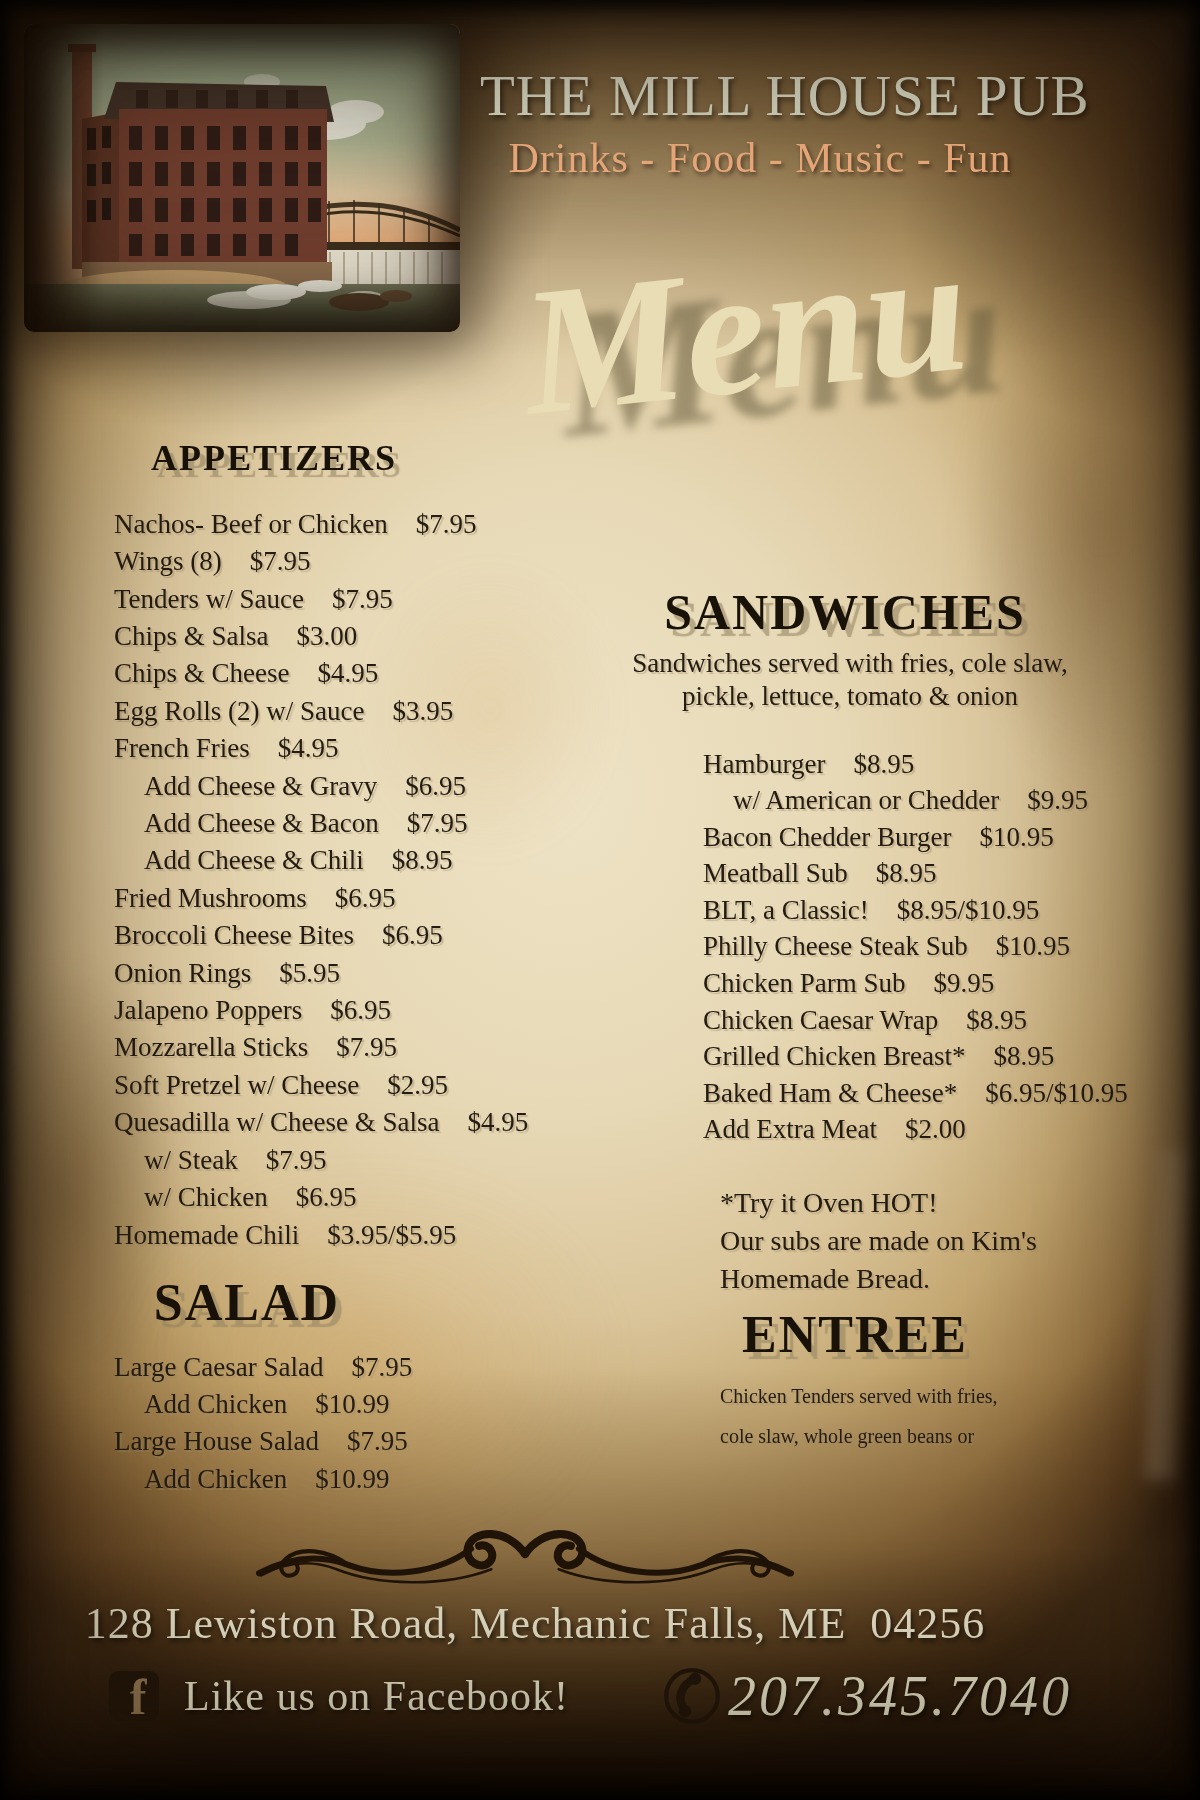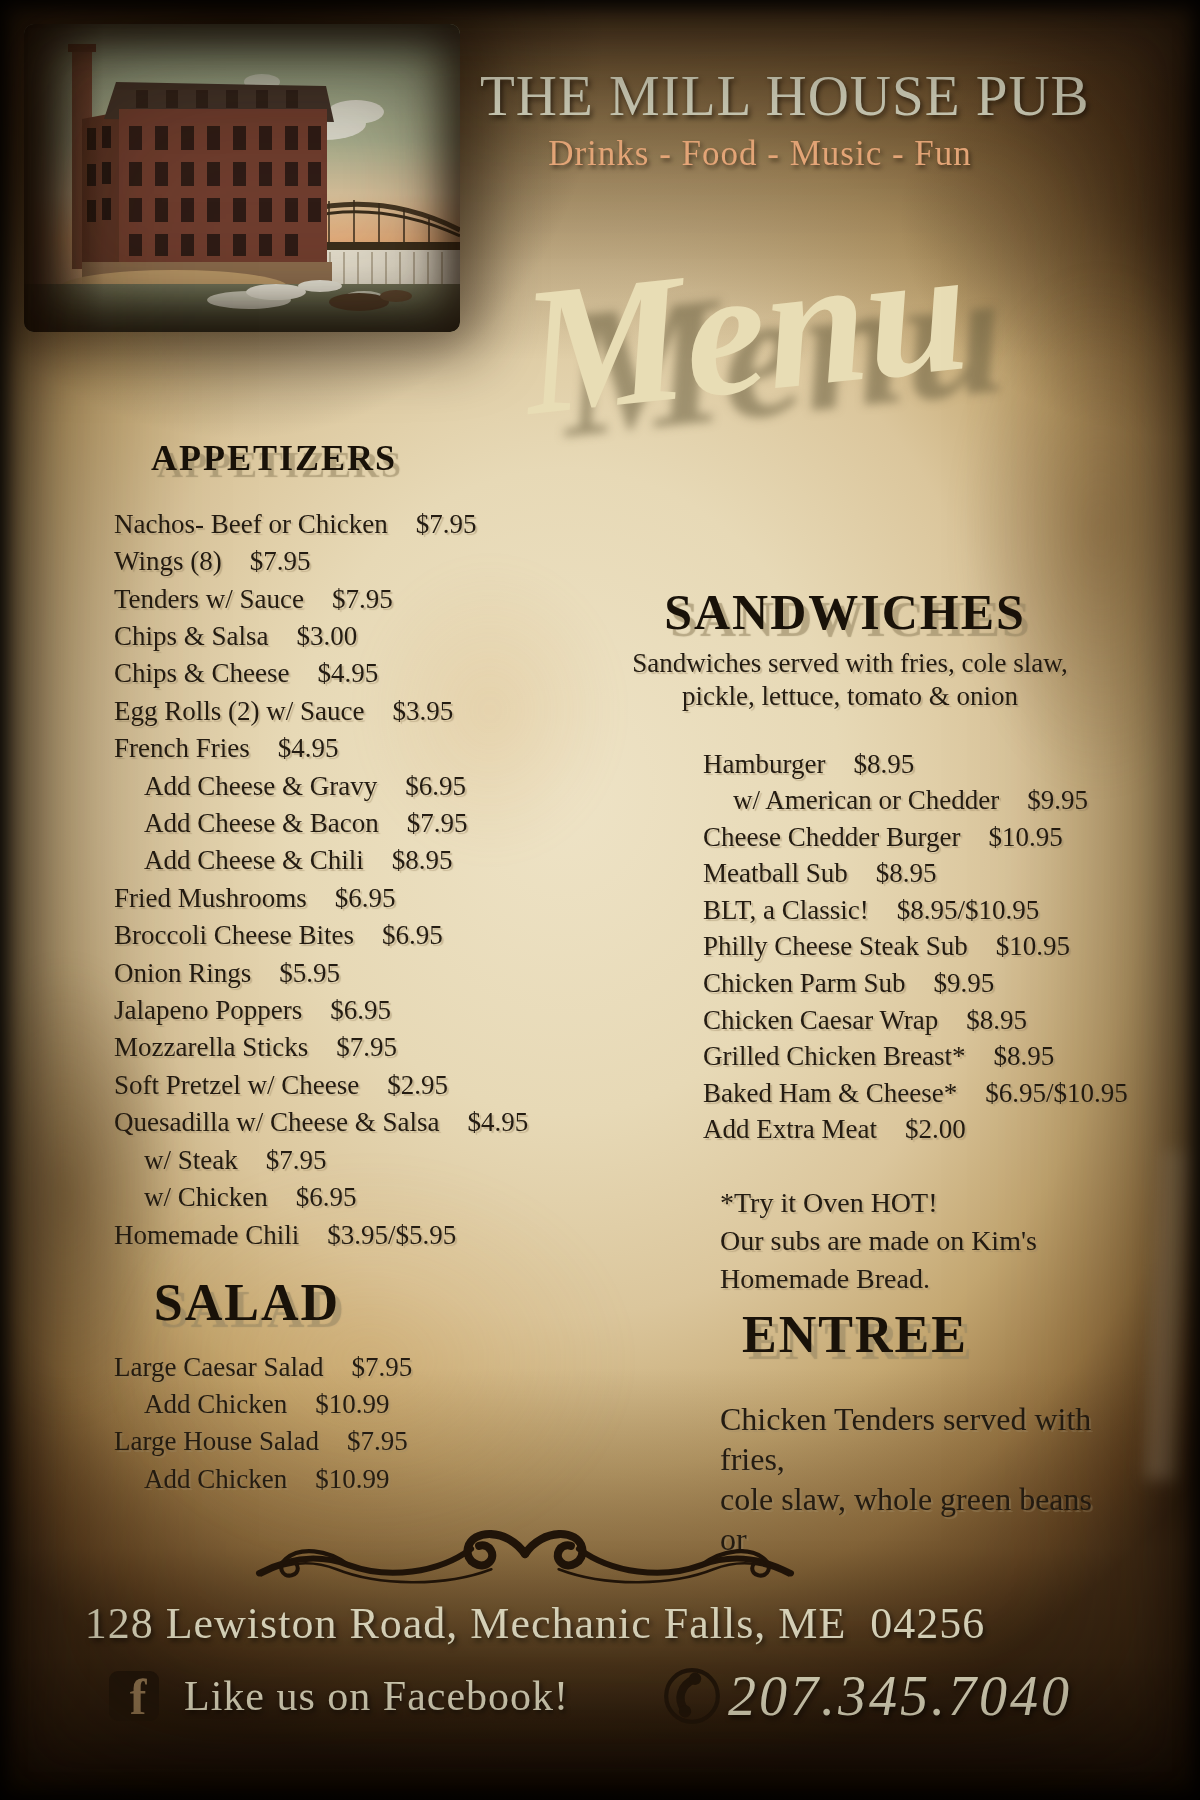--- a/index.html
+++ b/index.html
@@ -28,21 +28,21 @@
   .edge-light{position:absolute;right:16px;top:1150px;width:30px;height:330px;background:rgba(214,190,150,0.40);filter:blur(8px);transform:rotate(3deg);z-index:1;}
 
   .photo{position:absolute;left:24px;top:24px;width:436px;height:308px;border-radius:10px;overflow:hidden;z-index:2;
     box-shadow:0 0 55px 24px rgba(35,22,10,0.5);}
   .photo-fade{position:absolute;inset:0;border-radius:10px;pointer-events:none;
     box-shadow:inset 0 0 40px 16px rgba(25,14,5,0.8), inset 0 0 90px 30px rgba(40,26,12,0.35);}
 
   .title-block{position:absolute;left:480px;top:66px;width:560px;text-align:center;z-index:3;}
   .pub-title{font-size:57px;letter-spacing:1px;color:#d9dac4;line-height:1.05;
     text-shadow:2px 3px 5px rgba(15,9,3,0.65);white-space:nowrap;}
-  .pub-subtitle{margin-top:8px;font-size:35px;color:var(--peach);letter-spacing:1px;
+  .pub-subtitle{margin-top:8px;font-size:42px;color:var(--peach);letter-spacing:1px;
     text-shadow:2px 3px 4px rgba(20,10,3,0.55);white-space:nowrap;}
 
   .menu-script{position:absolute;left:505px;top:225px;width:480px;text-align:center;z-index:2;
     font-style:italic;font-weight:bold;font-size:182px;line-height:1.15;color:var(--script);
     transform:rotate(-6deg);
     text-shadow:34px 26px 10px rgba(104,92,62,0.55);}
 
   h2{margin:0;font-weight:700;color:var(--header-ink);letter-spacing:2px;
      text-shadow:6px 7px 1px rgba(152,135,100,0.62);line-height:1.05;}
   .col-left{position:absolute;left:100px;top:440px;width:460px;z-index:3;}
@@ -57,21 +57,21 @@
   .mi.indent{padding-left:44px;}
   .mi-price{margin-left:28px;}
   .col-right .mi{line-height:36.6px;padding-left:103px;}
   .col-right .mi.indent{padding-left:133px;}
 
   .sand-sub{width:500px;text-align:center;font-size:27px;line-height:33px;color:var(--ink);
     margin-top:8px;text-shadow:2px 2px 1px rgba(160,140,105,0.45);}
   .sand-items{margin-top:33px;}
   .sand-note{margin-top:36px;padding-left:120px;font-size:28px;line-height:38px;color:var(--ink);
     text-shadow:2px 2px 1px rgba(160,140,105,0.45);}
-  .entree-desc{margin-top:36px;padding-left:120px;font-size:32px;line-height:40px;color:var(--ink);
+  .entree-desc{margin-top:13px;padding-left:120px;font-size:20px;line-height:40px;color:var(--ink);
     text-shadow:2px 2px 1px rgba(160,140,105,0.45);}
 
   .flourish{position:absolute;left:255px;top:1520px;width:540px;height:74px;z-index:3;}
 
   .address{position:absolute;left:0;top:1598px;width:1070px;text-align:center;z-index:4;
     font-size:44px;color:var(--cream);letter-spacing:1px;white-space:pre;
     text-shadow:2px 3px 5px rgba(0,0,0,0.6);}
   .fb-row{position:absolute;left:108px;top:1664px;display:flex;align-items:center;z-index:4;}
   .fb-icon{width:52px;height:56px;}
   .like-text{margin-left:24px;font-size:42px;color:var(--cream);letter-spacing:1px;
@@ -343,21 +343,21 @@
 
         <div class="mi">
           <span class="mi-name">Hamburger</span><span class="mi-price">$8.95</span>
         </div>
 
         <div class="mi indent">
           <span class="mi-name">w/ American or Chedder</span><span class="mi-price">$9.95</span>
         </div>
 
         <div class="mi">
-          <span class="mi-name">Cheese Chedder Burger</span><span class="mi-price">$10.95</span>
+          <span class="mi-name">Bacon Chedder Burger</span><span class="mi-price">$10.95</span>
         </div>
 
         <div class="mi">
           <span class="mi-name">Meatball Sub</span><span class="mi-price">$8.95</span>
         </div>
 
         <div class="mi">
           <span class="mi-name">BLT, a Classic!</span><span class="mi-price">$8.95/$10.95</span>
         </div>
 

